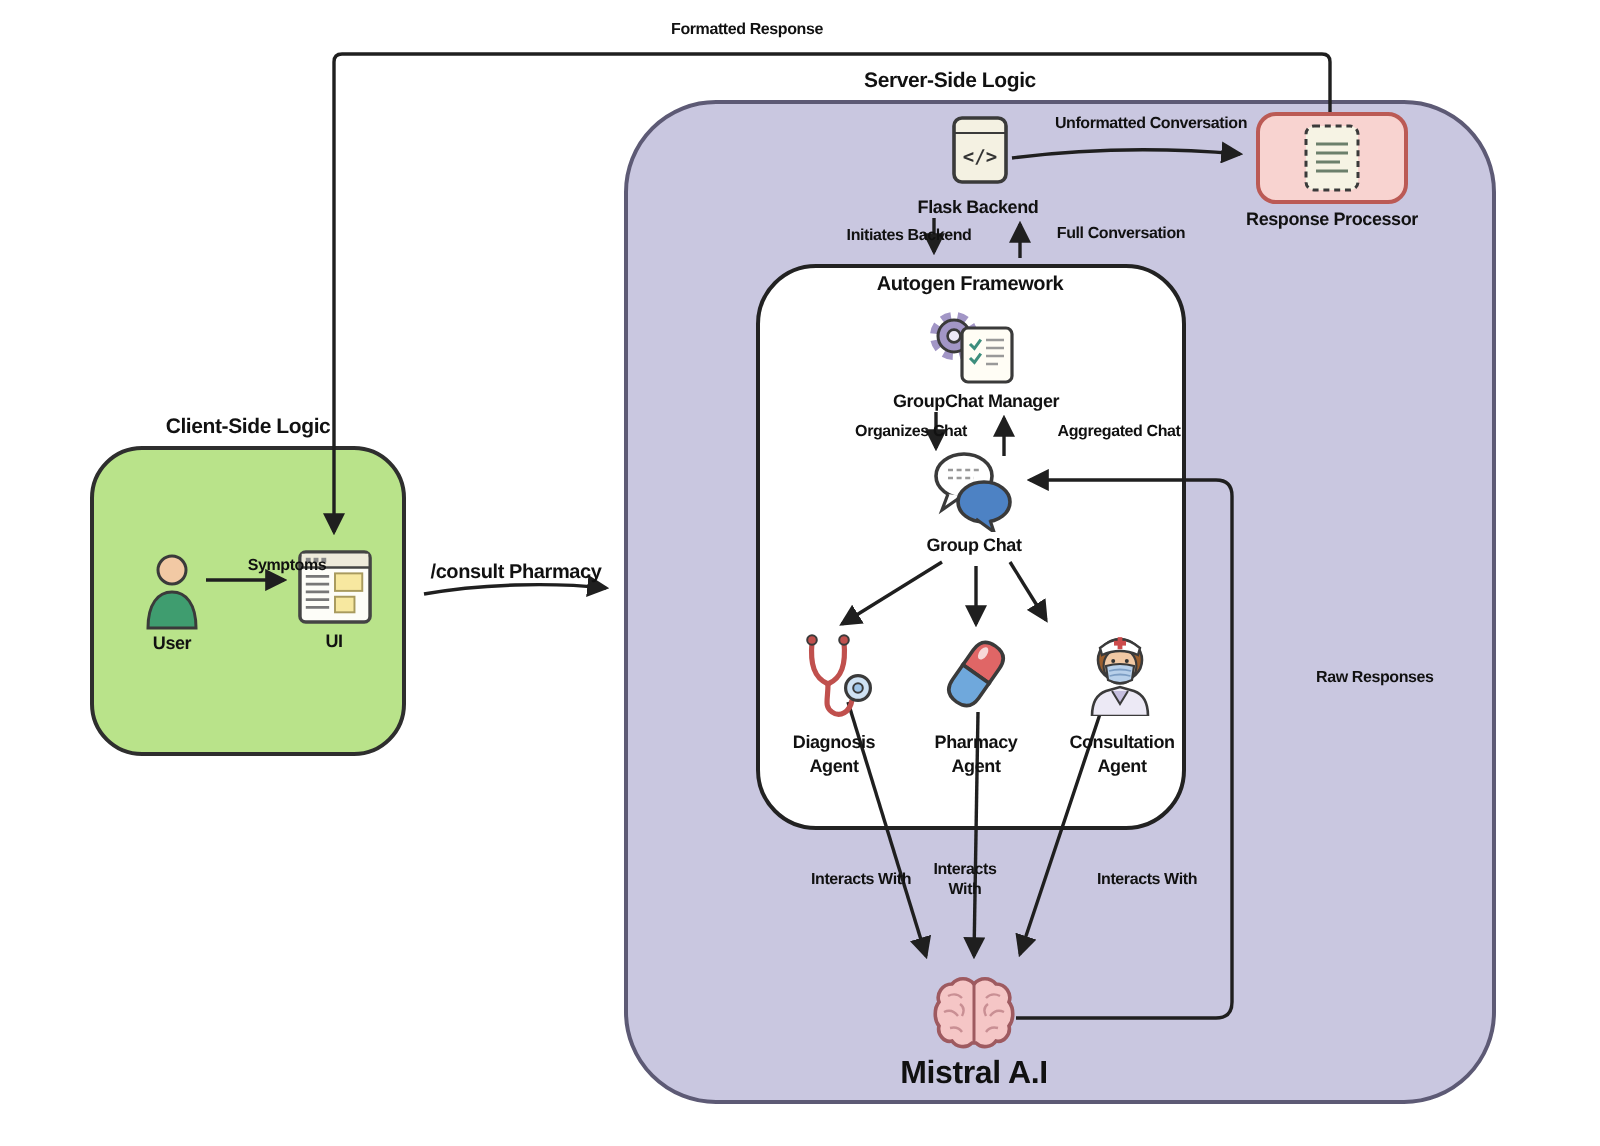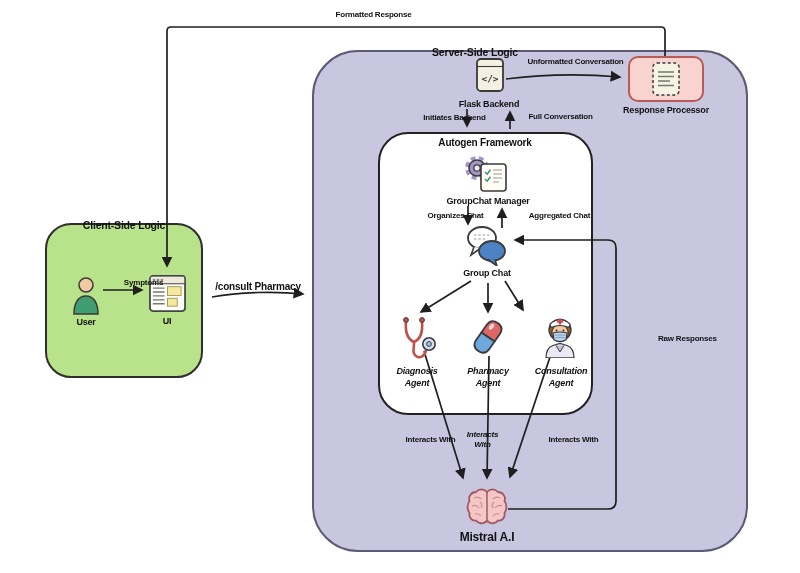--- a/index.html
+++ b/index.html
@@ -17,22 +17,22 @@
   .response-box{left:628px;top:56px;width:76px;height:46px;border-radius:10px;
     background:#f8d3d0;border:2px solid #bb5a55;z-index:2;}
   .overlay{position:absolute;left:0;top:0;z-index:3;pointer-events:none;}
   .icon{position:absolute;z-index:4;}
   .lbl,.node-lbl,.title{
     position:absolute;z-index:5;font-weight:700;letter-spacing:-0.2px;
     white-space:nowrap;transform:translate(-50%,-50%);line-height:1.2;
   }
   .lbl{font-size:8px;padding-left:37px;}
   .node-lbl{font-size:9px;}
-  .title{font-size:10.5px;margin-top:11px;}
-  .wrap{white-space:normal;text-align:center;transform:translateX(-50%);line-height:1.3;font-style:italic;}
+  .title{font-size:10.5px;}
+  .wrap{white-space:normal;text-align:center;transform:translateX(-50%);line-height:1.3;}
   .left-align{transform:none;text-align:center;}
 </style>
 </head>
 <body>
 
 <div class="canvas">
 
   <div class="box client-box"></div>
   <div class="box server-box"></div>
   <div class="box autogen-box"></div>
@@ -171,16 +171,16 @@
   <div class="node-lbl" style="left:487px;top:273px">Group Chat</div>
 
   <div class="node-lbl wrap" style="left:417px;top:366px;width:62px">Diagnosis Agent</div>
   <div class="node-lbl wrap" style="left:488px;top:366px;width:62px">Pharmacy Agent</div>
   <div class="node-lbl wrap" style="left:561px;top:366px;width:76px">Consultation Agent</div>
 
   <div class="lbl" style="left:412px;top:440px">Interacts With</div>
   <div class="lbl wrap" style="left:464px;top:430px;width:48px">Interacts With</div>
   <div class="lbl" style="left:555px;top:440px">Interacts With</div>
 
-  <div class="node-lbl" style="left:487px;top:537px;font-size:12px">Mistral A.I</div>
+  <div class="node-lbl" style="left:487px;top:537px;font-size:16px">Mistral A.I</div>
   <div class="lbl left-align" style="left:621px;top:334px">Raw Responses</div>
 
 </div>
 
 </body></html>

